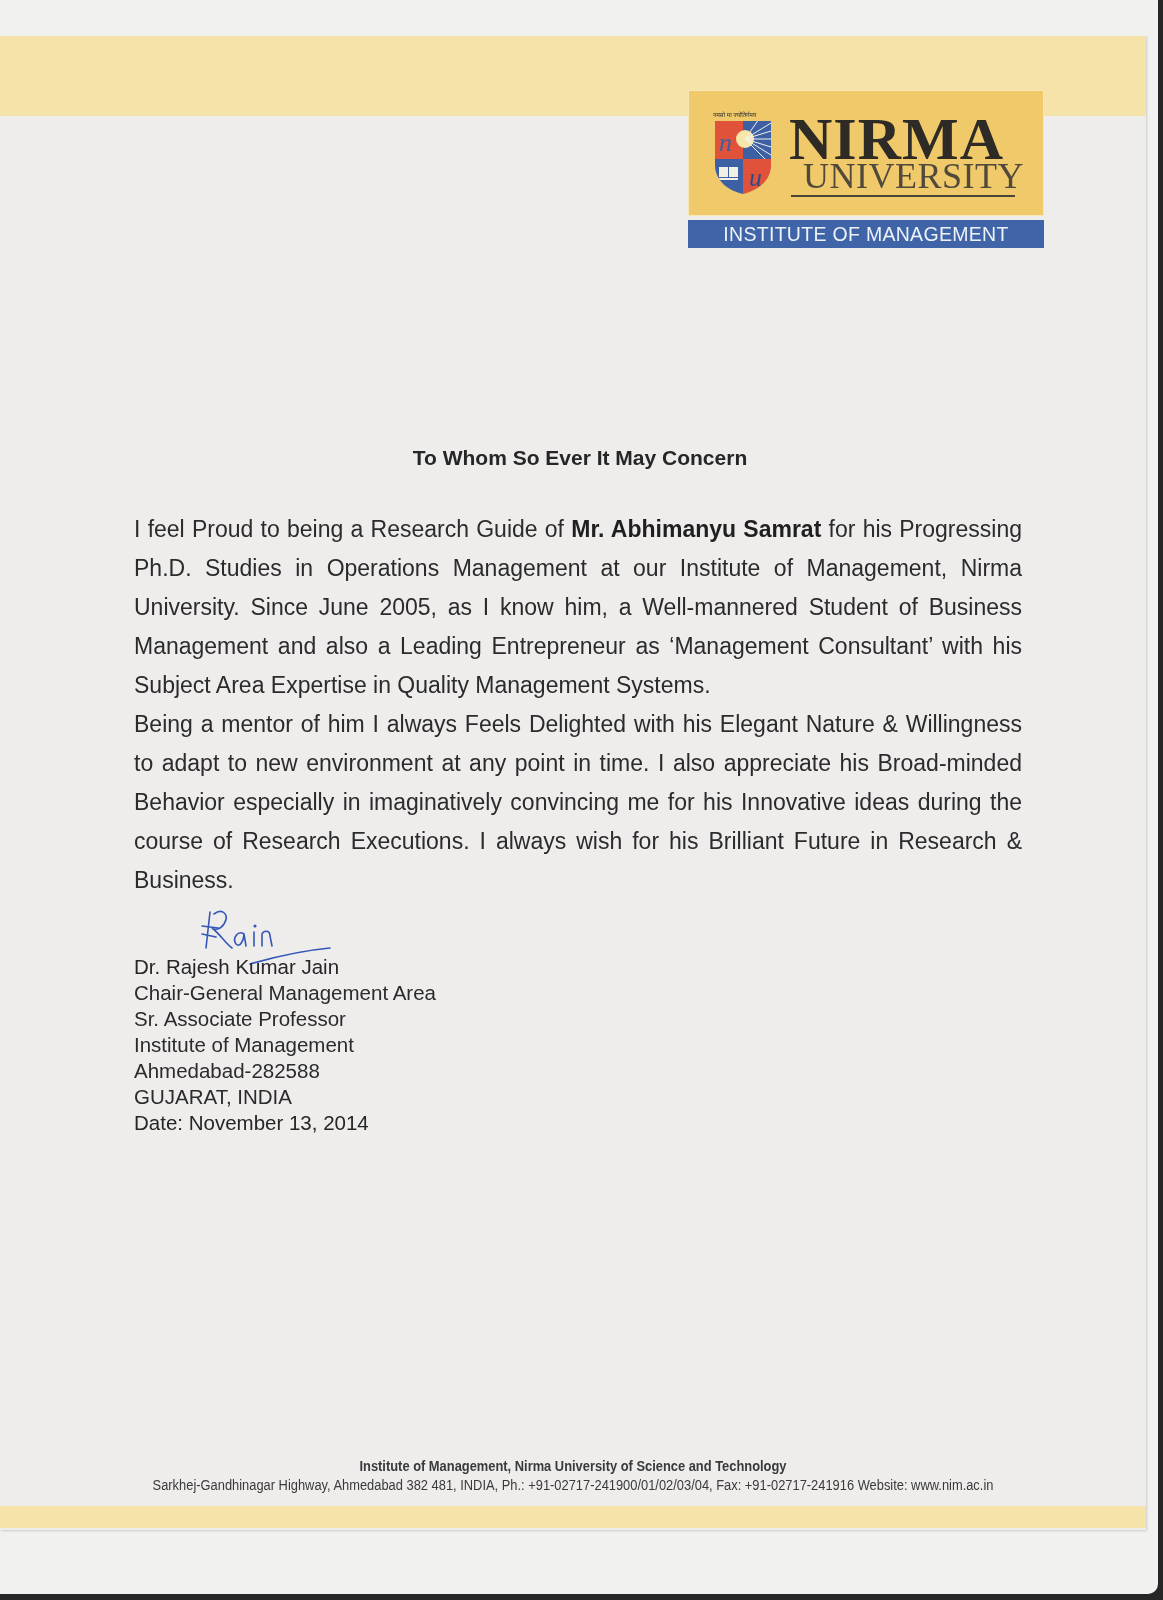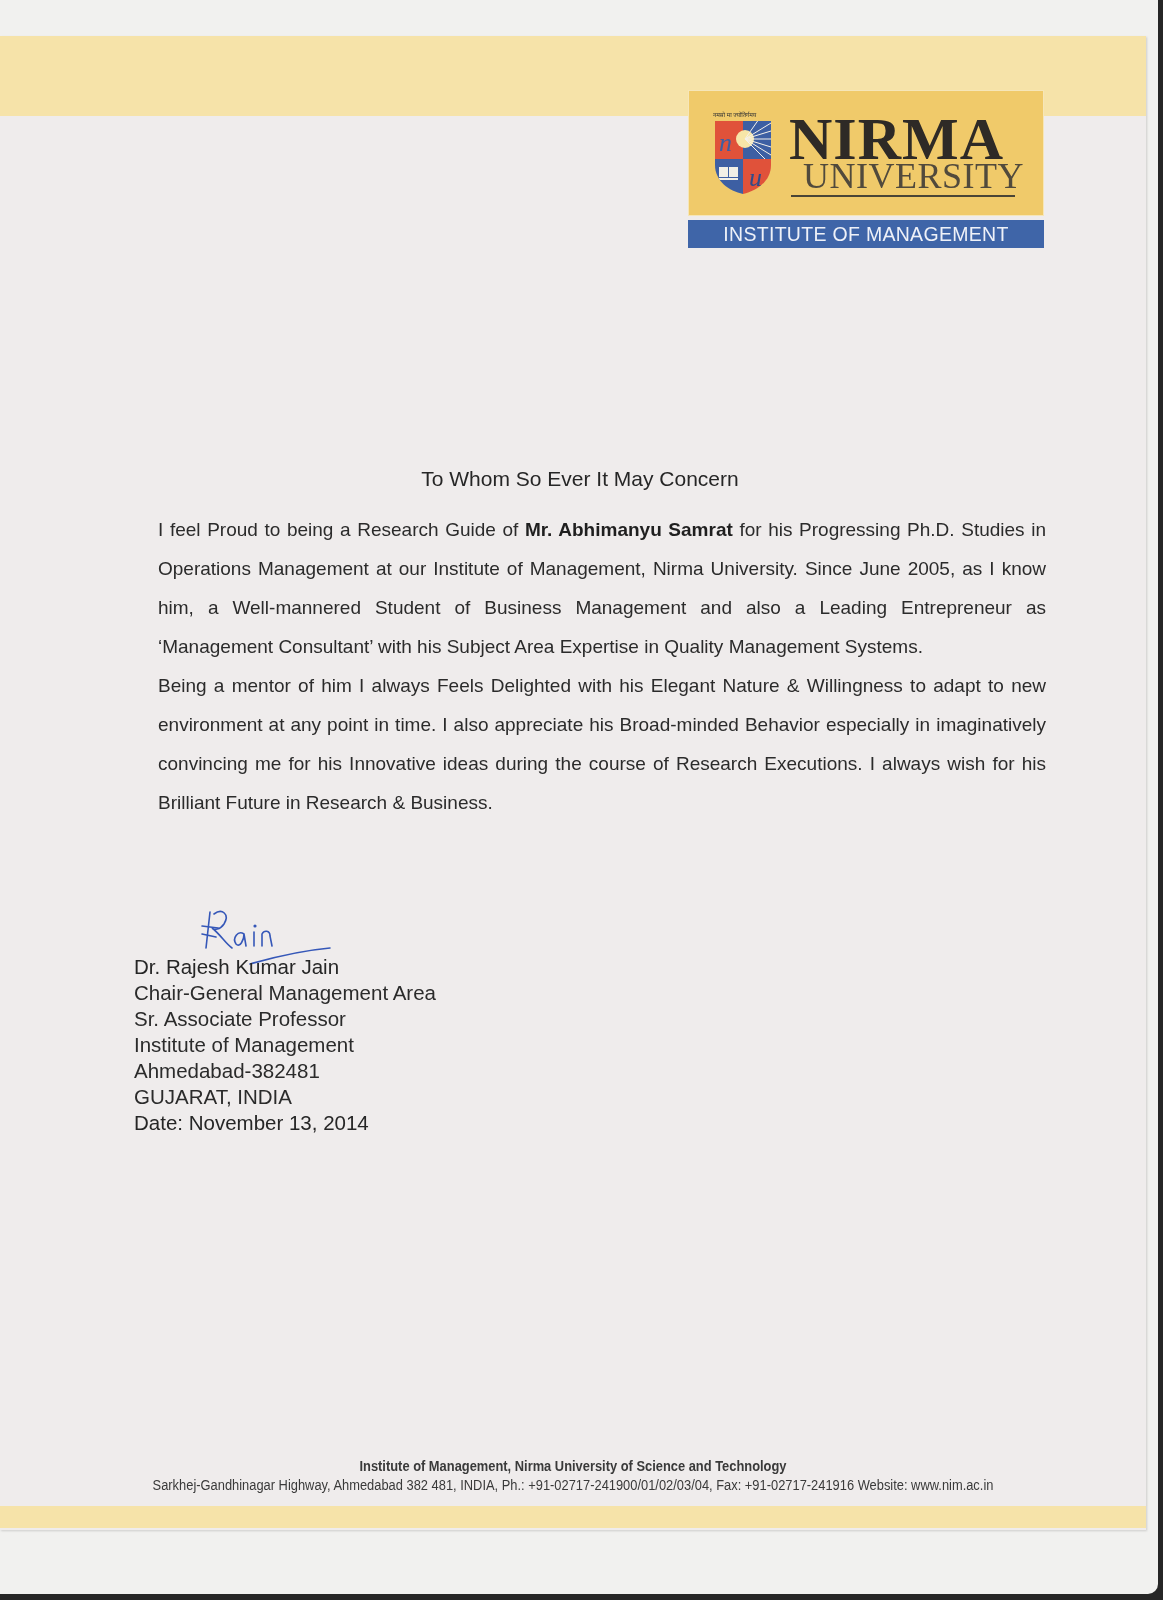--- a/index.html
+++ b/index.html
@@ -52,25 +52,25 @@
     .logo-rule {
       position: absolute; left: 102px; top: 104px; width: 224px; height: 2px; background: #4a4536;
     }
     .logo-bar {
       position: absolute; left: 0; top: 130px; width: 356px; height: 28px;
       background: #3f65a8; color: #eef1f8;
       font-size: 19.5px; line-height: 28px; text-align: center; letter-spacing: 0.3px;
     }
     .heading {
       position: absolute; left: 0; top: 410px; width: 1160px; text-align: center;
-      font-weight: normal; font-size: 21px; color: #262626; margin-top: 21px;
+      font-weight: bold; font-size: 21px; color: #262626;
     }
     .body-text {
       position: absolute; left: 134px; top: 474px; width: 888px;
-      font-size: 19px; line-height: 39px; color: #2b2b2b; text-align: justify; margin-left: 24px;
+      font-size: 23px; line-height: 39px; color: #2b2b2b; text-align: justify;
     }
     .body-text p { margin: 0; }
     .body-text b { color: #1f1f1f; }
     .signature { position: absolute; left: 198px; top: 868px; width: 140px; height: 68px; }
     .sig-block {
       position: absolute; left: 134px; top: 918px;
       font-size: 20.5px; line-height: 26px; color: #2b2b2b;
     }
     .sig-block .b { font-weight: normal; color: #262626; }
     .footer1 {
@@ -146,21 +146,21 @@
         <path d="M64 42 L64 30 C66 26 72 26 72 32 L74 42"></path>
         <path d="M52 60 C80 52 110 46 132 44"></path>
       </g>
     </svg>
 
     <div class="sig-block">
       <div class="b">Dr. Rajesh Kumar Jain</div>
       <div>Chair-General Management Area</div>
       <div>Sr. Associate Professor</div>
       <div>Institute of Management</div>
-      <div>Ahmedabad-382481</div>
+      <div>Ahmedabad-282588</div>
       <div>GUJARAT, INDIA</div>
       <div class="b">Date: November 13, 2014</div>
     </div>
 
     <div class="footer1">Institute of Management, Nirma University of Science and Technology</div>
     <div class="footer2">Sarkhej-Gandhinagar Highway, Ahmedabad 382 481, INDIA, Ph.: +91-02717-241900/01/02/03/04, Fax: +91-02717-241916 Website: www.nim.ac.in</div>
 
     <div class="band-bottom"></div>
   </div>
 </div>

